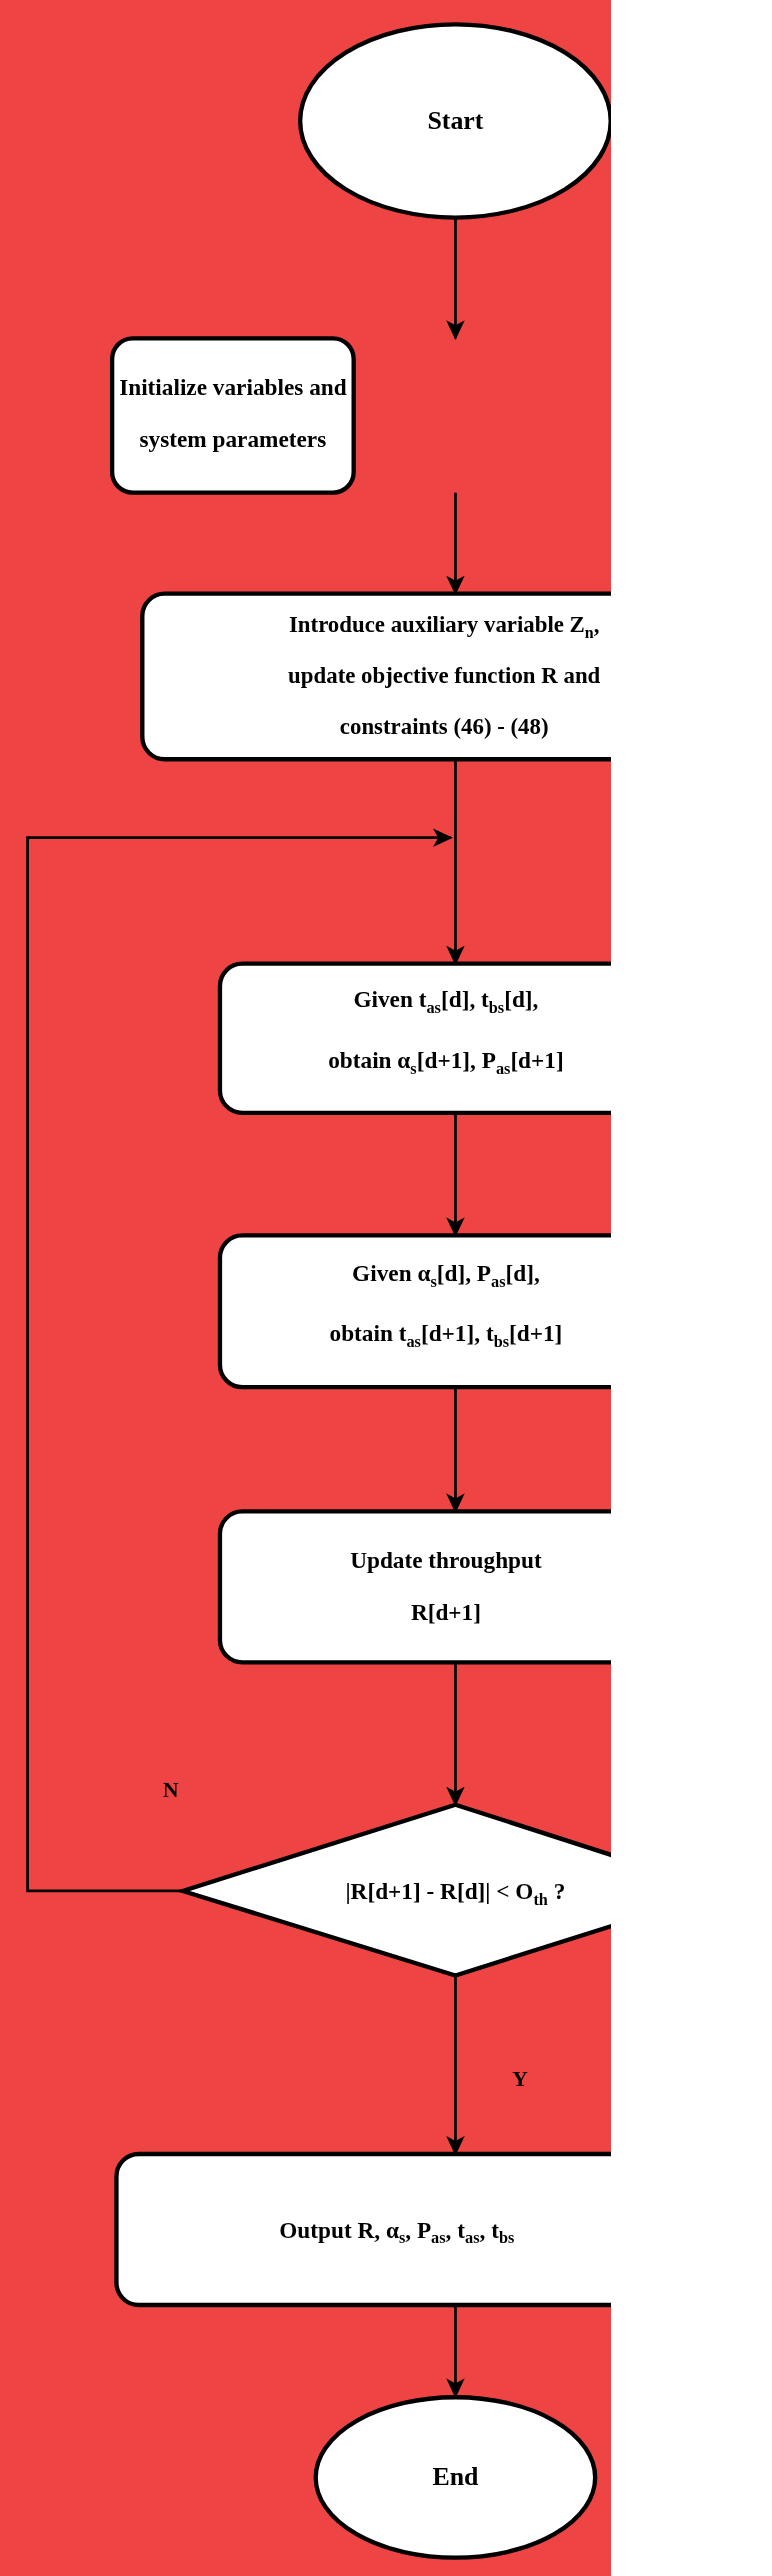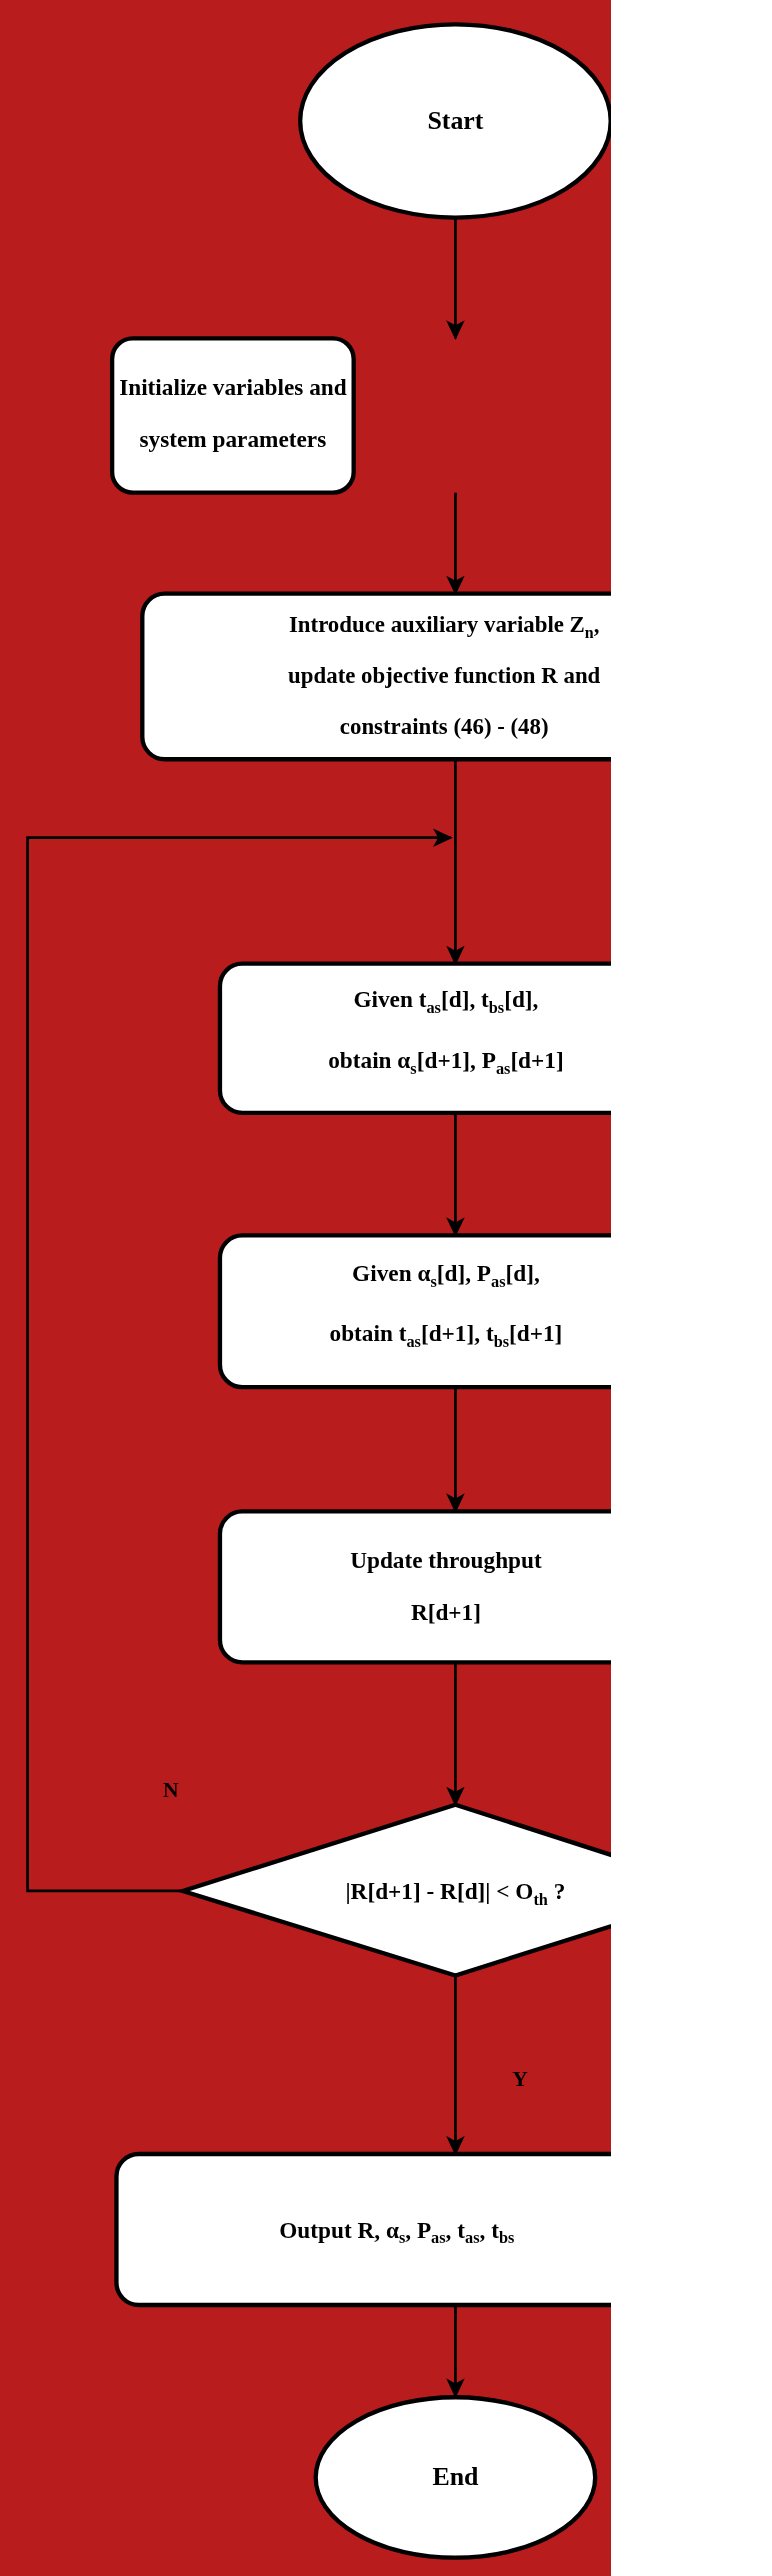--- a/index.html
+++ b/index.html
@@ -7,21 +7,21 @@
     padding: 0;
     background: #ffffff;
   }
   body {
     font-family: "Liberation Serif", "DejaVu Serif", serif;
   }
   #flowchart-root {
     position: relative;
     width: 611px;
     height: 2576px;
-    background: #b91c1c;
+    background: #ef4444;
     overflow: hidden;
   }
   svg.fc {
     display: block;
     width: 772px;
     height: 2576px;
   }
   .node-text {
     font-family: "Liberation Serif", "DejaVu Serif", serif;
     font-weight: bold;

